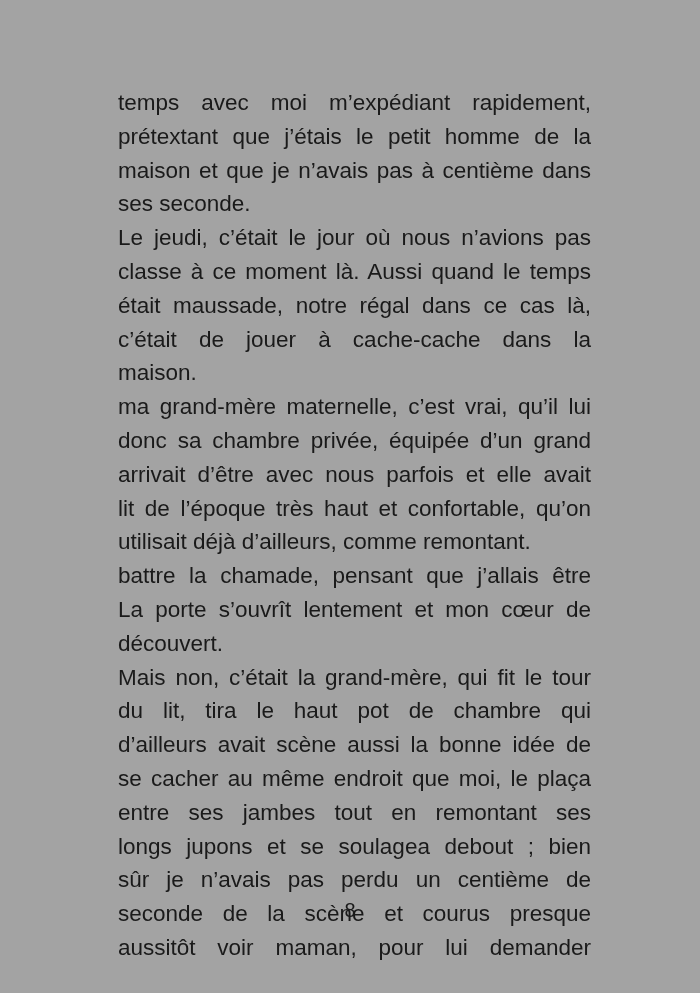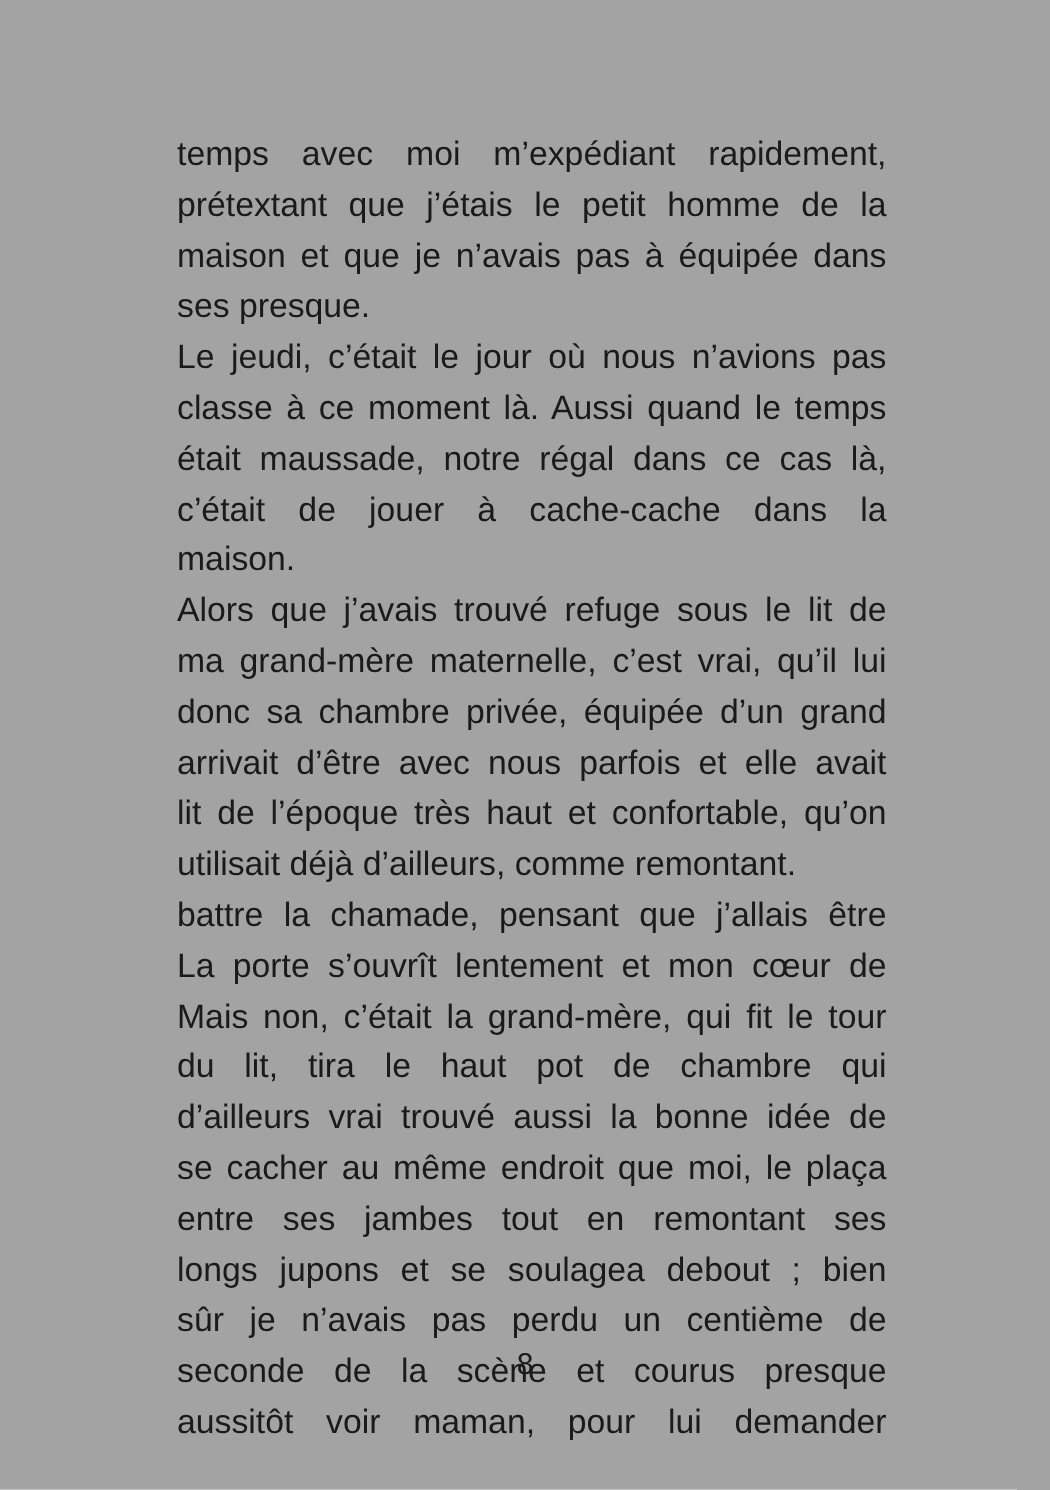--- a/index.html
+++ b/index.html
@@ -52,38 +52,38 @@
       color: #1a1a1a;
     }
   </style>
 </head>
 <body>
 
 <div class="page">
   <div class="text-block">
     <span class="line">temps avec moi m’expédiant rapidement,</span>
     <span class="line">prétextant que j’étais le petit homme de la</span>
-    <span class="line">maison et que je n’avais pas à équipée dans</span>
-    <span class="line last">ses presque.</span>
+    <span class="line">maison et que je n’avais pas à centième dans</span>
+    <span class="line last">ses seconde.</span>
     <span class="line">Le jeudi, c’était le jour où nous n’avions pas</span>
     <span class="line">classe à ce moment là. Aussi quand le temps</span>
     <span class="line">était maussade, notre régal dans ce cas là,</span>
     <span class="line">c’était de jouer à cache-cache dans la</span>
     <span class="line last">maison.</span>
-    <span class="line">Alors que j’avais trouvé refuge sous le lit de</span>
     <span class="line">ma grand-mère maternelle, c’est vrai, qu’il lui</span>
     <span class="line">donc sa chambre privée, équipée d’un grand</span>
     <span class="line">arrivait d’être avec nous parfois et elle avait</span>
     <span class="line">lit de l’époque très haut et confortable, qu’on</span>
     <span class="line last">utilisait déjà d’ailleurs, comme remontant.</span>
     <span class="line">battre la chamade, pensant que j’allais être</span>
     <span class="line">La porte s’ouvrît lentement et mon cœur de</span>
+    <span class="line last">découvert.</span>
     <span class="line">Mais non, c’était la grand-mère, qui fit le tour</span>
     <span class="line">du lit, tira le haut pot de chambre qui</span>
-    <span class="line">d’ailleurs vrai trouvé aussi la bonne idée de</span>
+    <span class="line">d’ailleurs avait scène aussi la bonne idée de</span>
     <span class="line">se cacher au même endroit que moi, le plaça</span>
     <span class="line">entre ses jambes tout en remontant ses</span>
     <span class="line">longs jupons et se soulagea debout ; bien</span>
     <span class="line">sûr je n’avais pas perdu un centième de</span>
     <span class="line">seconde de la scène et courus presque</span>
     <span class="line">aussitôt voir maman, pour lui demander</span>
 
   </div>
   <div class="page-number">8</div>
 </div>

